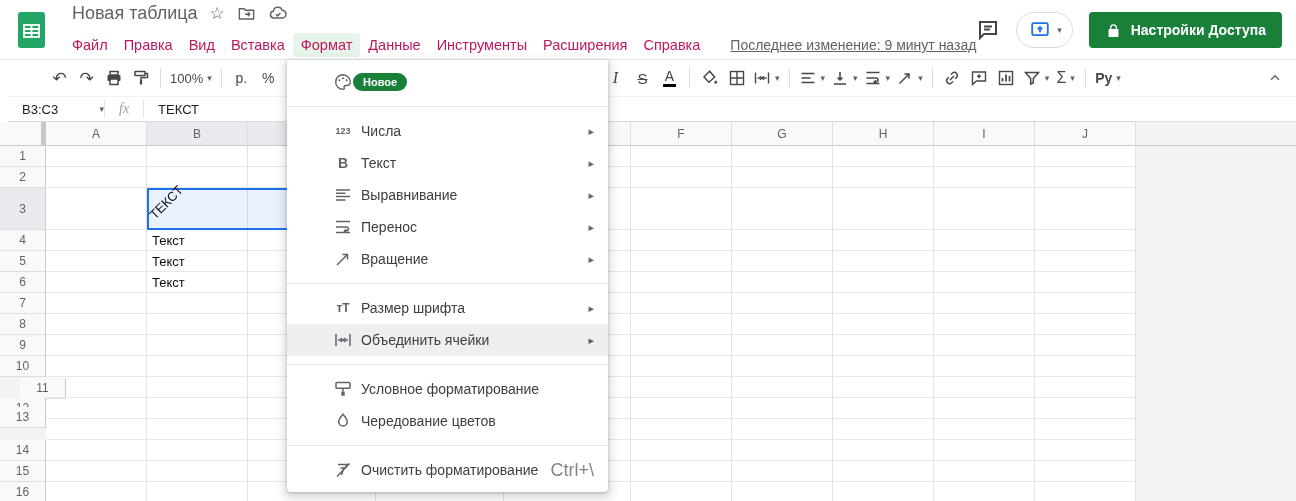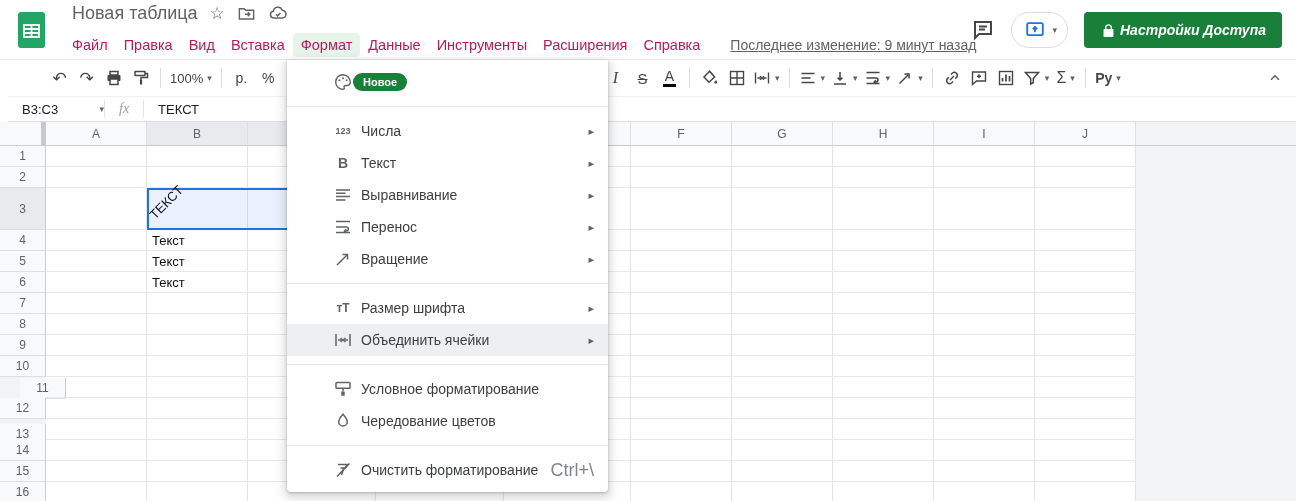--- a/index.html
+++ b/index.html
@@ -12,21 +12,21 @@
   .logo { position:absolute; left:18px; top:12px; width:27px; height:36px; }
   .title-row { position:absolute; left:72px; top:0; height:26px; display:flex; align-items:center; gap:12px; }
   .doc-title { font-size:18px; color:#5f6368; }
   .title-ico { color:#5f6368; font-size:17px; display:flex; align-items:center; cursor:pointer; }
   .menubar { position:absolute; left:64px; top:32px; height:26px; display:flex; align-items:center; }
   .menubar .mitem { font-size:14.5px; color:#be185d; padding:4px 8px; border-radius:4px; cursor:pointer; white-space:nowrap; }
   .menubar .mitem.active { background:#e6f4ea; }
   .last-edit { font-size:14px; color:#5f6368; text-decoration:underline; margin-left:22px; cursor:pointer; white-space:nowrap; }
   .topbar-right { position:absolute; right:14px; top:10px; height:40px; display:flex; align-items:center; gap:16px; }
   .pill-btn { height:36px; border:1px solid #dadce0; border-radius:18px; background:#fff; display:flex; align-items:center; padding:0 10px 0 12px; gap:4px; cursor:pointer; }
-  .share-btn { height:36px; background:#188038; border:none; border-radius:4px; color:#fff; font-size:14px; font-weight:700; display:flex; align-items:center; gap:3px; padding:0 16px; cursor:pointer; font-family:"Liberation Sans",sans-serif;font-style:italic; }
+  .share-btn { height:36px; background:#188038; border:none; border-radius:4px; color:#fff; font-size:14px; font-weight:700; display:flex; align-items:center; gap:9px; padding:0 16px; cursor:pointer; font-family:"Liberation Sans",sans-serif; }
   .icon-btn { background:none; border:none; cursor:pointer; display:flex; align-items:center; }
 
   
   .toolbar { position:absolute; left:0; top:60px; width:1296px; height:36px; background:#fff; display:block; }
   .tb-group { position:absolute; top:0; height:36px; display:flex; align-items:center; }
   .tb { height:28px; min-width:27px; display:flex; align-items:center; justify-content:center; border-radius:4px; color:#444746; font-size:16px; background:none; border:none; cursor:pointer; gap:2px; padding:0 3px; font-family:"Liberation Sans",sans-serif; }
   .tb .glyph { font-size:17px; color:#444746; }
   .tb-sep { width:1px; height:20px; background:#dadce0; margin:0 6px; }
   .caret { font-size:9px; color:#5f6368; margin-left:2px; }
   .zoom-label { font-size:13px; color:#444746; }
@@ -319,21 +319,21 @@
       <div class="rowhead sel" style="top: 66px; height: 42px;">3</div>
       <div class="rowhead" style="top: 108px; height: 21px;">4</div>
       <div class="rowhead" style="top: 129px; height: 21px;">5</div>
       <div class="rowhead" style="top: 150px; height: 21px;">6</div>
       <div class="rowhead" style="top: 171px; height: 21px;">7</div>
       <div class="rowhead" style="top: 192px; height: 21px;">8</div>
       <div class="rowhead" style="top: 213px; height: 21px;">9</div>
       <div class="rowhead" style="top: 234px; height: 21px;">10</div>
       <div class="rowhead" style="top: 256px; height: 21px; margin-left: 20px;">11</div>
       <div class="rowhead" style="top: 276px; height: 21px;">12</div>
-      <div class="rowhead" style="top: 302px; height: 21px;">13</div>
+      <div class="rowhead" style="top: 285px; height: 21px;">13</div>
       <div class="rowhead" style="top: 318px; height: 21px;">14</div>
       <div class="rowhead" style="top: 339px; height: 21px;">15</div>
       <div class="rowhead" style="top: 360px; height: 21px;">16</div>
       <div class="vline" style="left: 146px; top: 24px; height: 355px;"></div>
       <div class="vline" style="left: 247px; top: 24px; height: 355px;"></div>
       <div class="vline" style="left: 375px; top: 24px; height: 355px;"></div>
       <div class="vline" style="left: 503px; top: 24px; height: 355px;"></div>
       <div class="vline" style="left: 630px; top: 24px; height: 355px;"></div>
       <div class="vline" style="left: 731px; top: 24px; height: 355px;"></div>
       <div class="vline" style="left: 832px; top: 24px; height: 355px;"></div>

